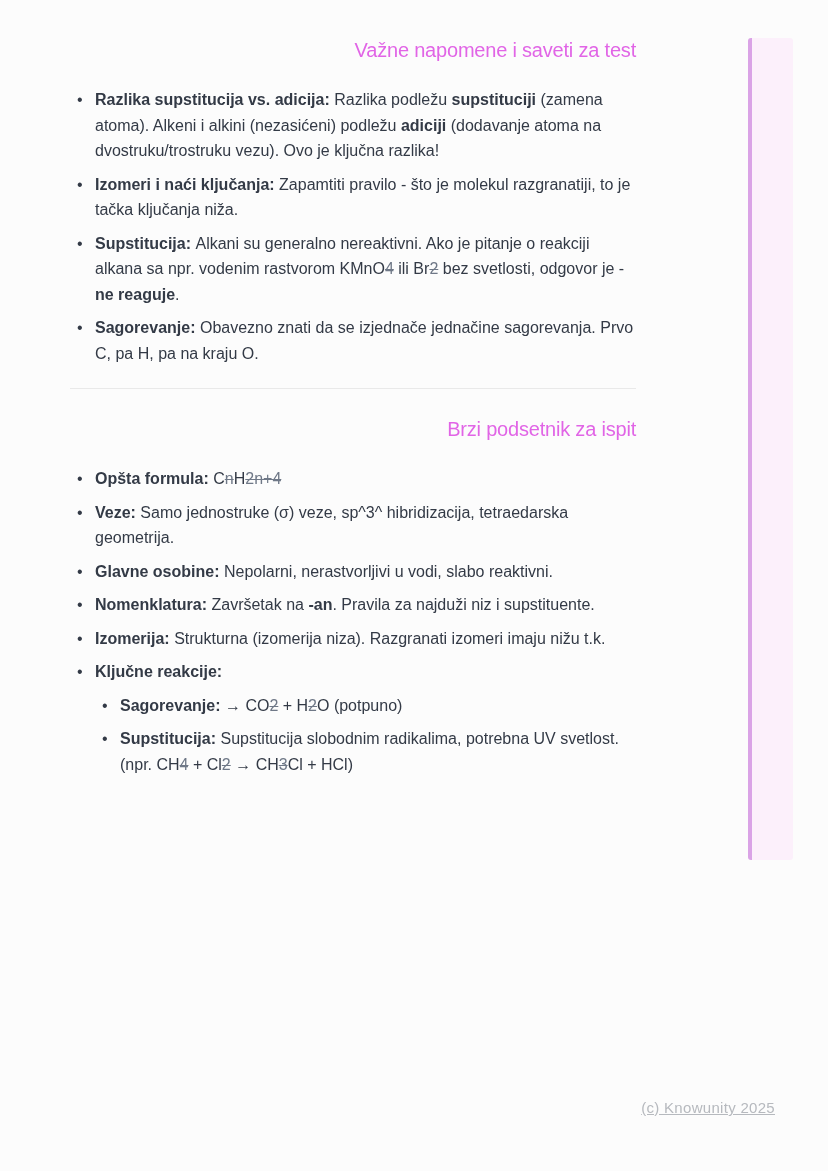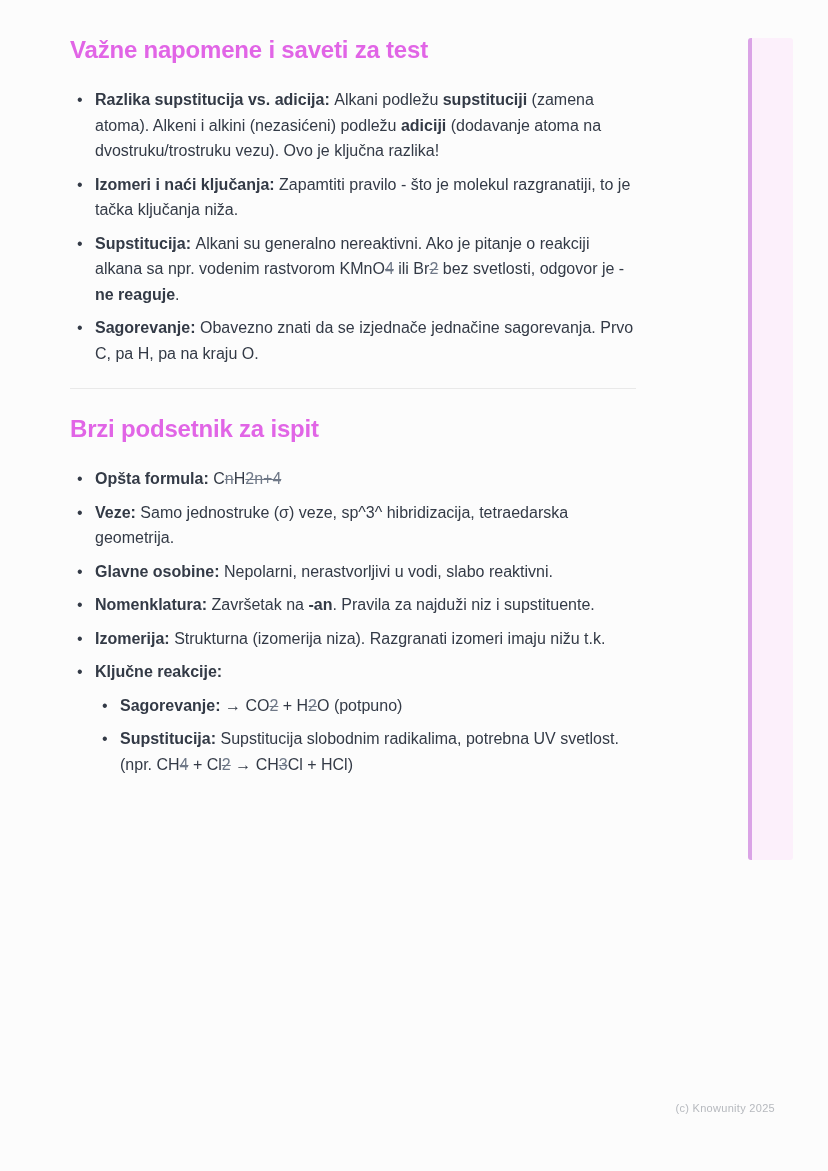--- a/index.html
+++ b/index.html
@@ -21,25 +21,26 @@
   }
   .content {
     position:absolute;
     left:70px; top:34px;
     width:566px;
     font-size:16px;
     line-height:25.5px;
   }
   .section-title {
     margin:0 0 21px 0;
-    font-size:24px;
+    font-size:20px;
     line-height:32px;
-    font-weight:700;
+    font-weight:400;
     color:#e165e6;
     letter-spacing:-0.2px;
+    text-align:right;
   }
   ul.bullets { list-style:none; margin:0; padding:0; }
   ul.bullets > li {
     position:relative;
     padding-left:25px;
     margin-bottom:8px;
   }
   ul.bullets > li::before {
     content:"\2022";
     position:absolute;
@@ -50,37 +51,38 @@
   .bold { font-weight:700; }
   .strike { color:#6f7887; text-decoration:line-through; }
   .divider {
     border:none;
     border-top:1px solid #e9e9e9;
     margin:22px 0 24px 0;
   }
   .footer {
     position:absolute;
     right:53px; top:1101px;
-    font-size:11px;
+    font-size:15px;
     line-height:14px;
     color:#b6b9be;
     letter-spacing:0.3px;
+    text-decoration:underline;
   }
 </style>
 </head>
 <body>
 
 <div class="highlight-bar"></div>
 
 <main class="content">
 
   <section>
     <h1 class="section-title">Važne napomene i saveti za test</h1>
     <ul class="bullets">
-      <li><span class="bold">Razlika supstitucija vs. adicija: </span><span>Alkani podležu </span><span class="bold">supstituciji</span><span> (zamena atoma). Alkeni i alkini (nezasićeni) podležu </span><span class="bold">adiciji</span><span> (dodavanje atoma na dvostruku/trostruku vezu). Ovo je ključna razlika!</span></li>
+      <li><span class="bold">Razlika supstitucija vs. adicija: </span><span>Razlika podležu </span><span class="bold">supstituciji</span><span> (zamena atoma). Alkeni i alkini (nezasićeni) podležu </span><span class="bold">adiciji</span><span> (dodavanje atoma na dvostruku/trostruku vezu). Ovo je ključna razlika!</span></li>
       <li><span class="bold">Izomeri i naći ključanja: </span><span>Zapamtiti pravilo - što je molekul razgranatiji, to je tačka ključanja niža.</span></li>
       <li><span class="bold">Supstitucija: </span><span>Alkani su generalno nereaktivni. Ako je pitanje o reakciji alkana sa npr. vodenim rastvorom KMnO</span><span class="strike">4</span><span> ili Br</span><span class="strike">2</span><span> bez svetlosti, odgovor je - </span><span class="bold">ne reaguje</span><span>.</span></li>
       <li><span class="bold">Sagorevanje: </span><span>Obavezno znati da se izjednače jednačine sagorevanja. Prvo C, pa H, pa na kraju O.</span></li>
     </ul>
   </section>
 
   <hr class="divider">
 
   <section>
     <h1 class="section-title">Brzi podsetnik za ispit</h1>

